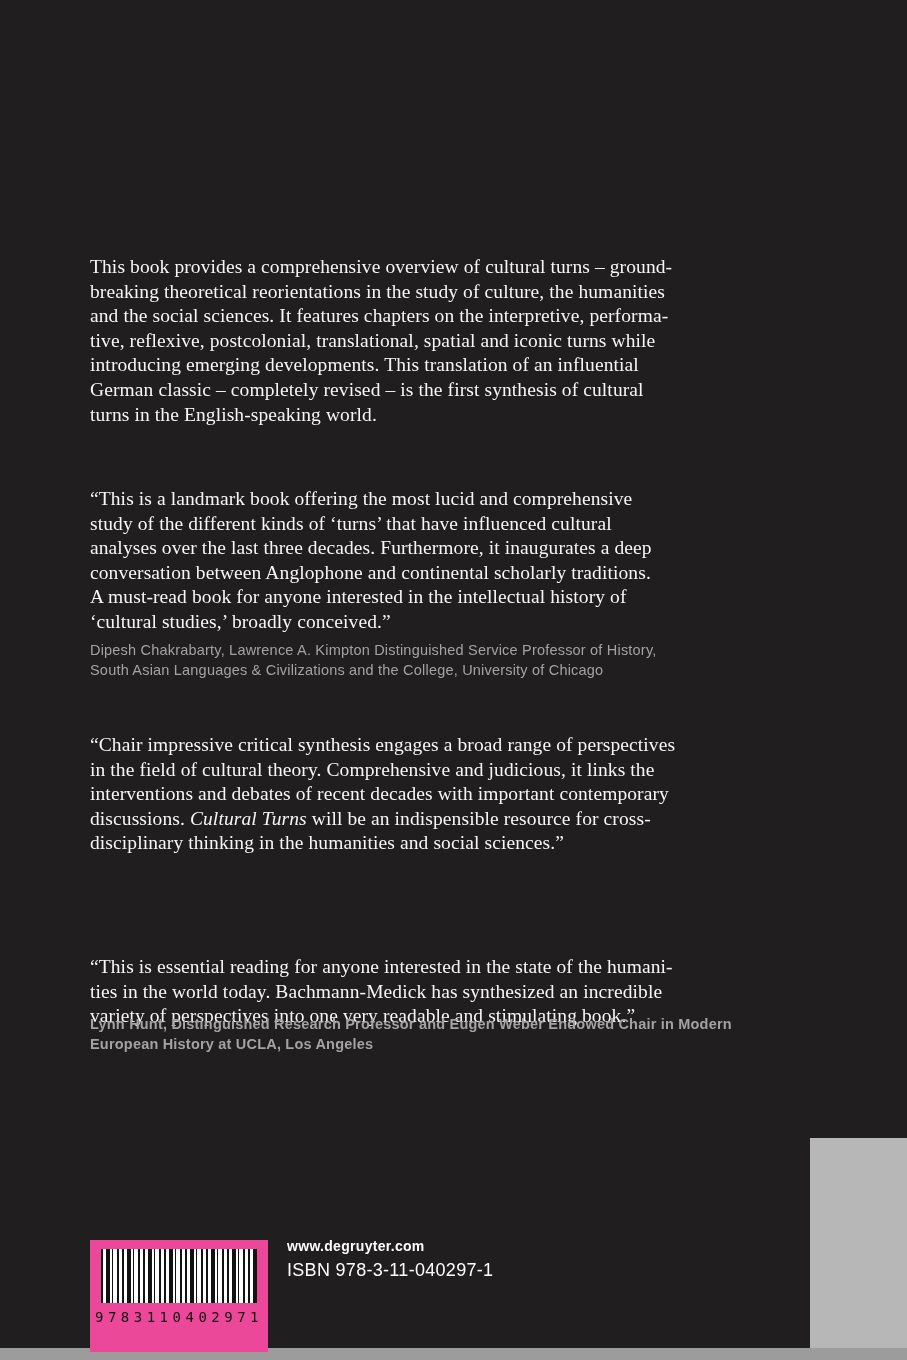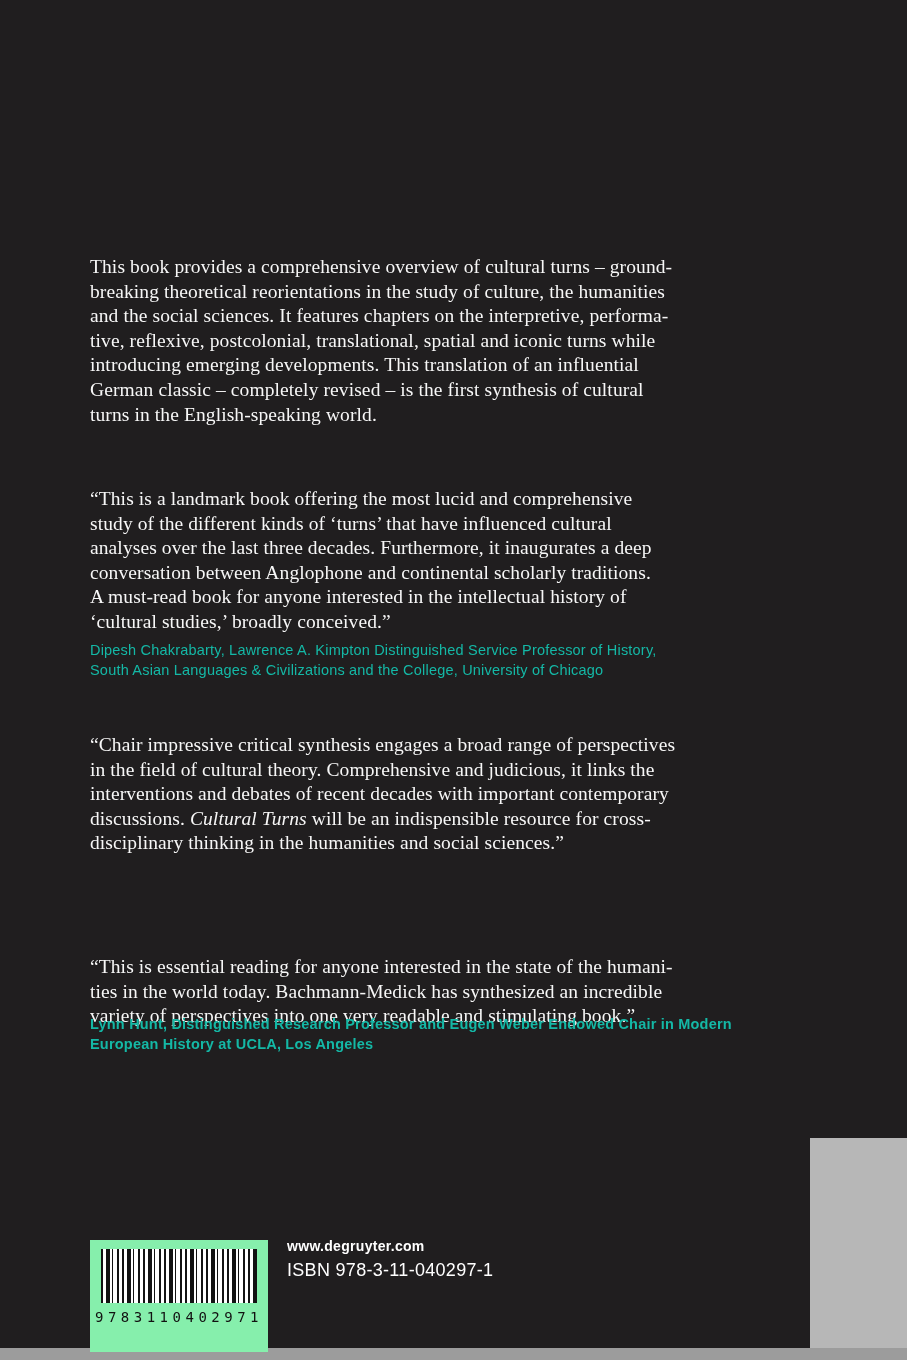--- a/index.html
+++ b/index.html
@@ -27,21 +27,21 @@
     font-family: "Liberation Serif", serif;
     font-size: 19.5px;
     line-height: 24.6px;
     white-space: pre-line;
     letter-spacing: 0.1px;
   }
   .attribution {
     position: absolute;
     left: 90px;
     width: 660px;
-    color: #14b8a6;
+    color: #a3a3a3;
     font-family: "Liberation Sans", sans-serif;
     font-size: 14.5px;
     line-height: 19.5px;
     white-space: pre-line;
     letter-spacing: 0.2px;
   }
   .italic { font-style: italic; }
 
   .page-edge-right {
     position: absolute;
@@ -59,21 +59,21 @@
     height: 12px;
     background: #9c9c9c;
   }
 
   .barcode-box {
     position: absolute;
     left: 90px;
     top: 1240px;
     width: 178px;
     height: 112px;
-    background: #86efac;
+    background: #ec4899;
     z-index: 2;
   }
   .barcode-bars {
     height: 54px;
     margin: 9px 11px 0 11px;
     background: repeating-linear-gradient(90deg,
       #121212 0 2px,  #ffffff 2px 5px,
       #121212 5px 9px, #ffffff 9px 11px,
       #121212 11px 12px, #ffffff 12px 16px,
       #121212 16px 18px, #ffffff 18px 21px);

